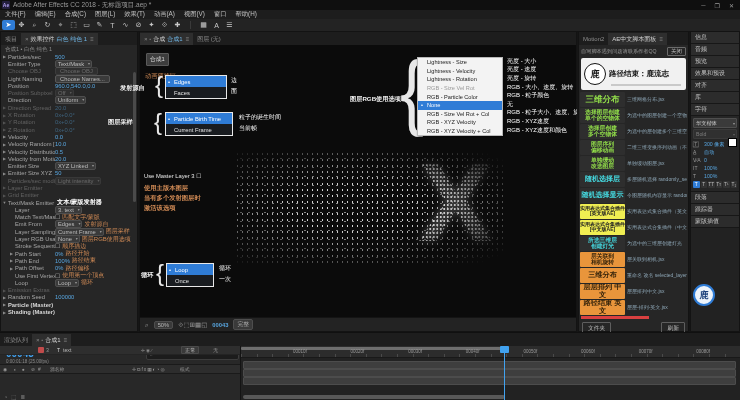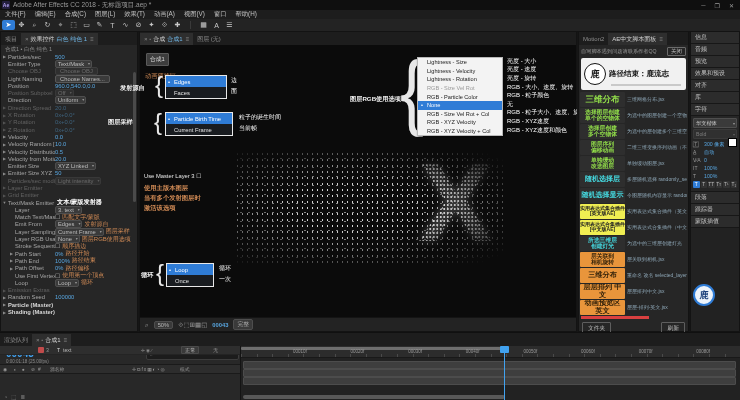--- a/index.html
+++ b/index.html
@@ -603,21 +603,21 @@
       </div>
         <div class="srow ob">
         <span class="sbtn">
           <span>层层排列 中文</span>
           <span></span>
         </span>
         <span class="sdesc">层层排列中文.jsx</span>
       </div>
         <div class="srow ob">
         <span class="sbtn">
-          <span>动画预览区 英文</span>
+          <span>路径结束 英文</span>
           <span></span>
         </span>
         <span class="sdesc">层层-排列-英文.jsx</span>
       </div>
       </div>
     <div class="sprog"></div>
     <div class="sfoot">
       <span class="sfbtn">文件夹</span>
       <span class="sfbtn right">刷新</span>
     </div>

